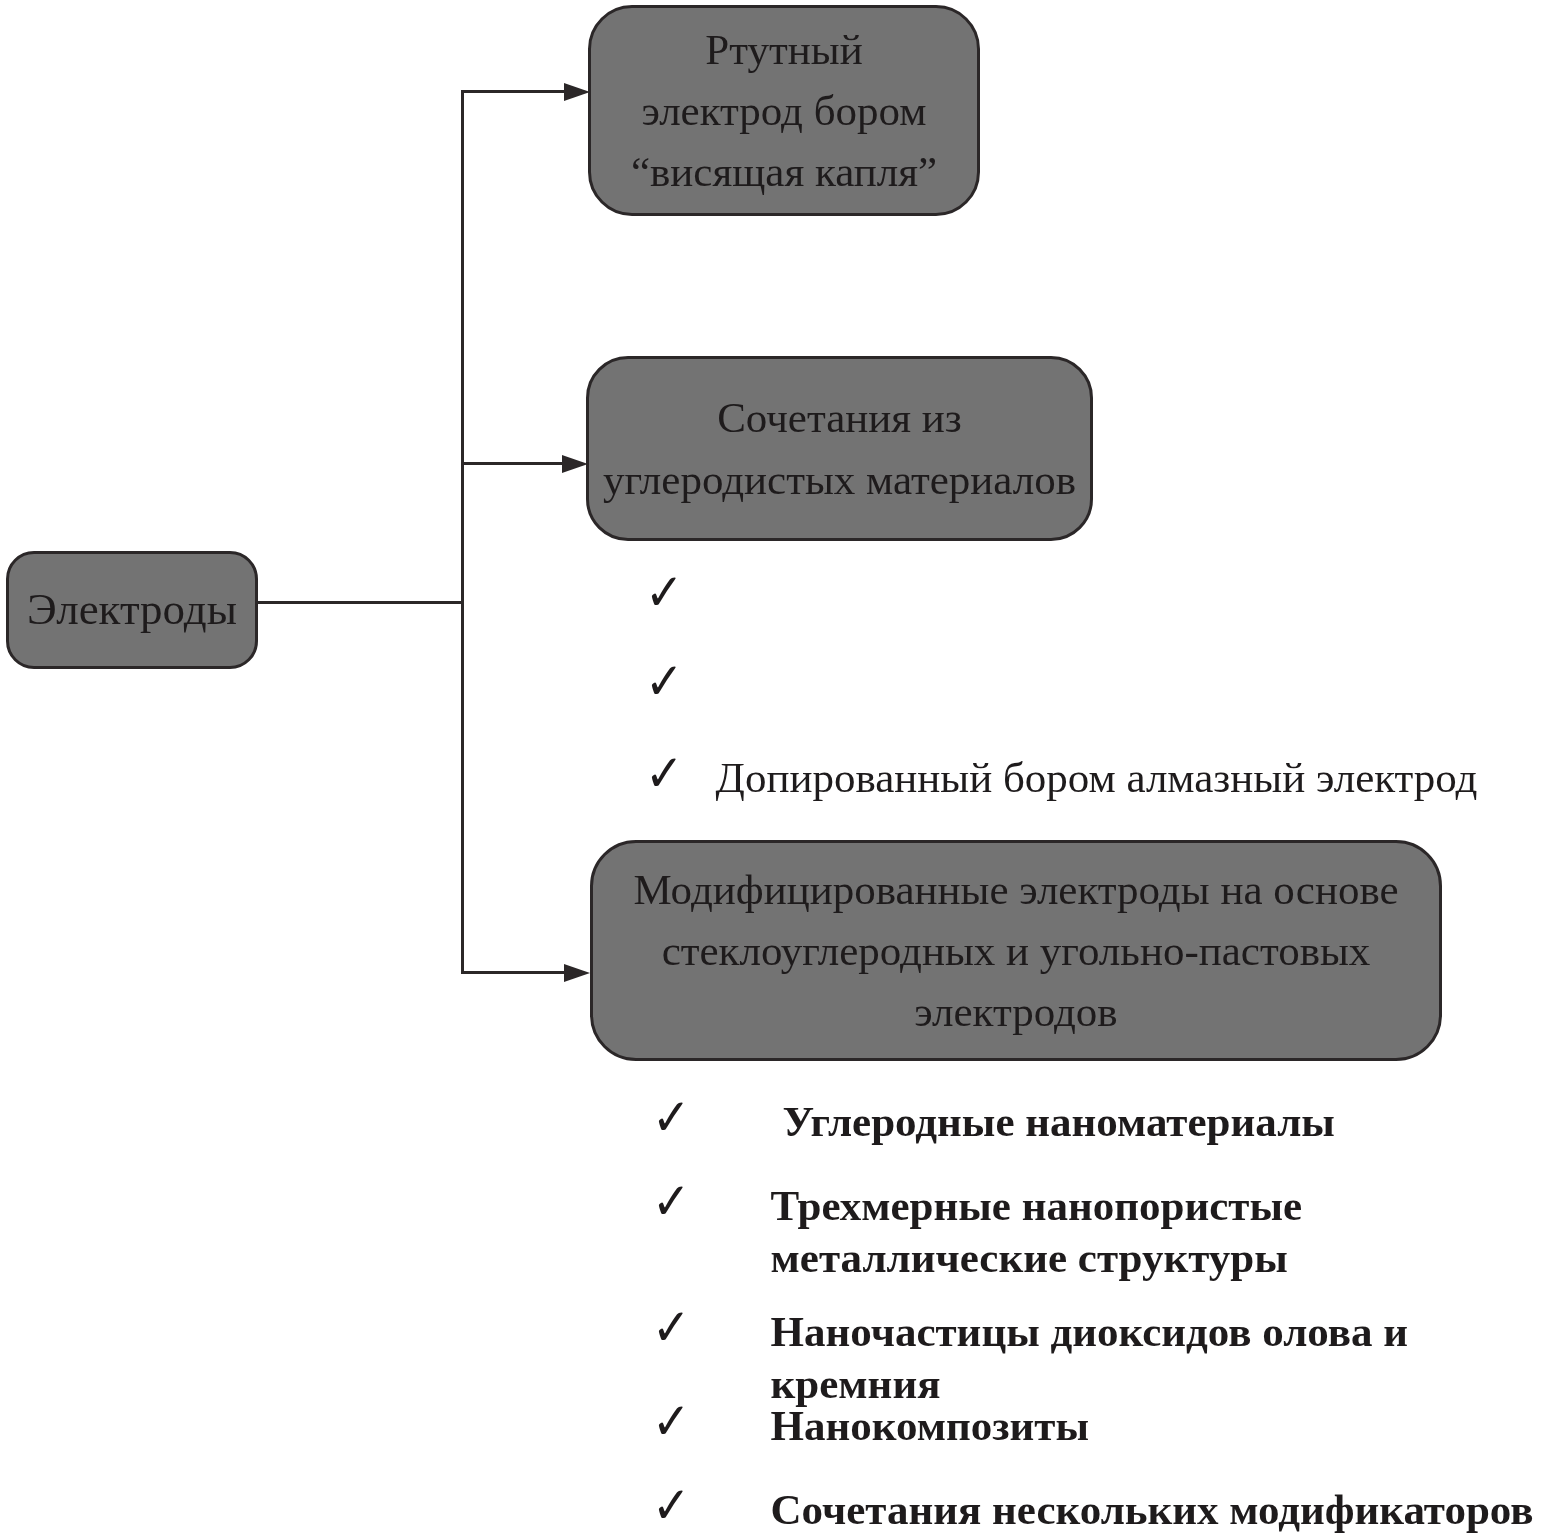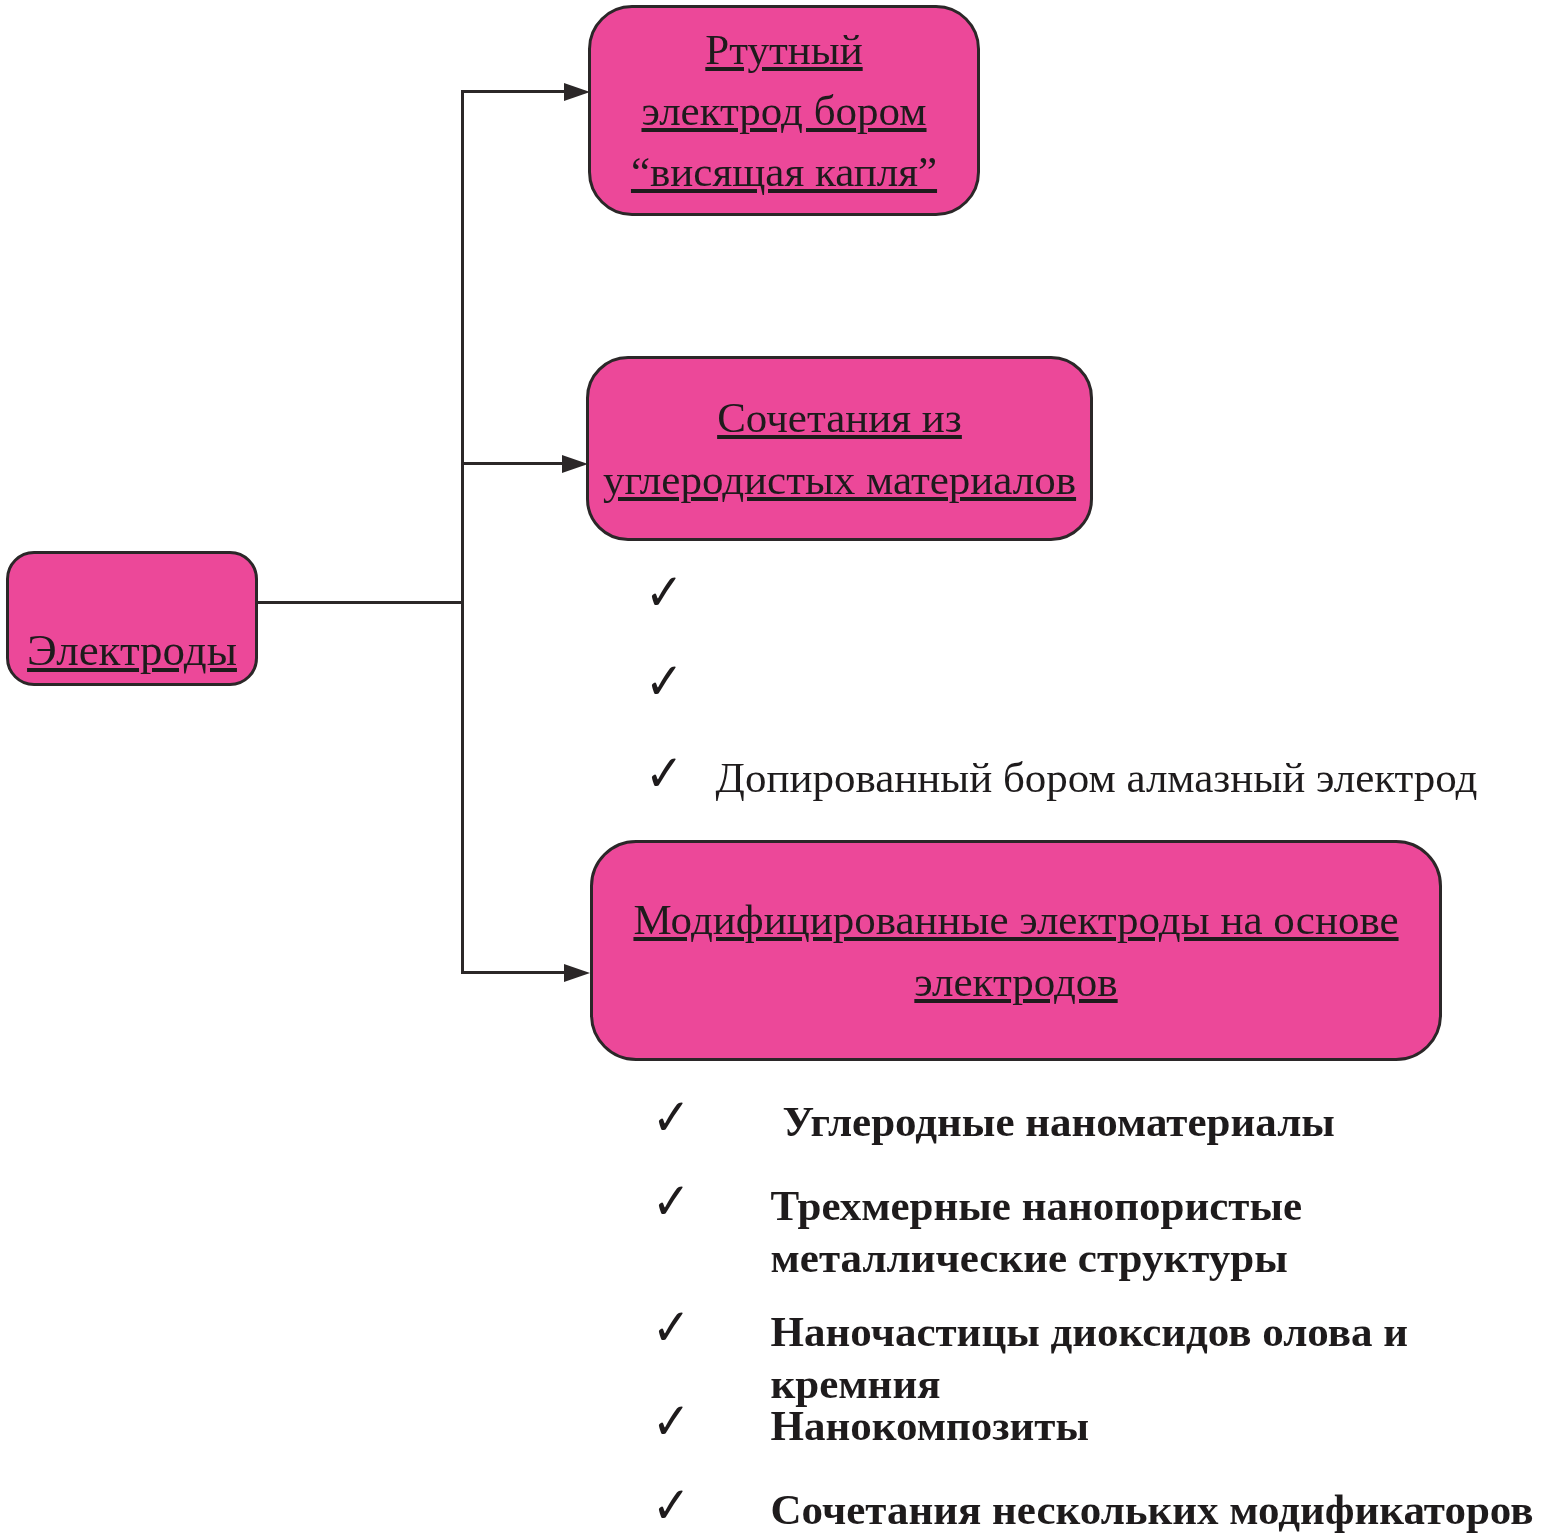--- a/index.html
+++ b/index.html
@@ -26,38 +26,36 @@
     width: 0;
     height: 0;
     border-top: 9px solid transparent;
     border-bottom: 9px solid transparent;
     border-left: 26px solid #2b2728;
   }
   
   .node {
     position: absolute;
     border: 3px solid #2b2728;
-    background: #ec4899;
+    background: #737373;
     display: flex;
     flex-direction: column;
     align-items: center;
     justify-content: center;
     text-align: center;
     box-sizing: border-box;
-    text-decoration: underline;
   }
   .node .bline {
     font-size: 43px;
     line-height: 1.42;
     white-space: nowrap;
   }
   #root-box {
-    left: 6px; top: 551px; width: 252px; height: 135px;
+    left: 6px; top: 551px; width: 252px; height: 118px;
     border-radius: 28px;
-    justify-content: flex-end;
   }
   #root-box .bline { font-size: 45px; }
   #box-mercury {
     left: 588px; top: 5px; width: 392px; height: 211px;
     border-radius: 44px;
   }
   #box-carbon {
     left: 586px; top: 356px; width: 507px; height: 185px;
     border-radius: 42px;
   }
@@ -126,20 +124,21 @@
   <div class="check-row listA" style="left:645px; top:660px;">
     <span class="check-glyph">✓</span>
   </div>
   <div class="check-row listA" style="left:645px; top:752px;">
     <span class="check-glyph">✓</span>
     <span class="check-text">Допированный бором алмазный электрод</span>
   </div>
 
   <div class="node" id="box-modified">
     <div class="bline">Модифицированные электроды на основе</div>
+    <div class="bline">стеклоуглеродных и угольно-пастовых</div>
     <div class="bline">электродов</div>
   </div>
 
   <div class="check-row listB" style="left:652px; top:1096px;">
     <span class="check-glyph">✓</span>
     <span class="check-text" style="margin-left:92px;">Углеродные наноматериалы</span>
   </div>
   <div class="check-row listB" style="left:652px; top:1180px;">
     <span class="check-glyph">✓</span>
     <span class="check-text wrap-narrow">Трехмерные нанопористые металлические структуры</span>

